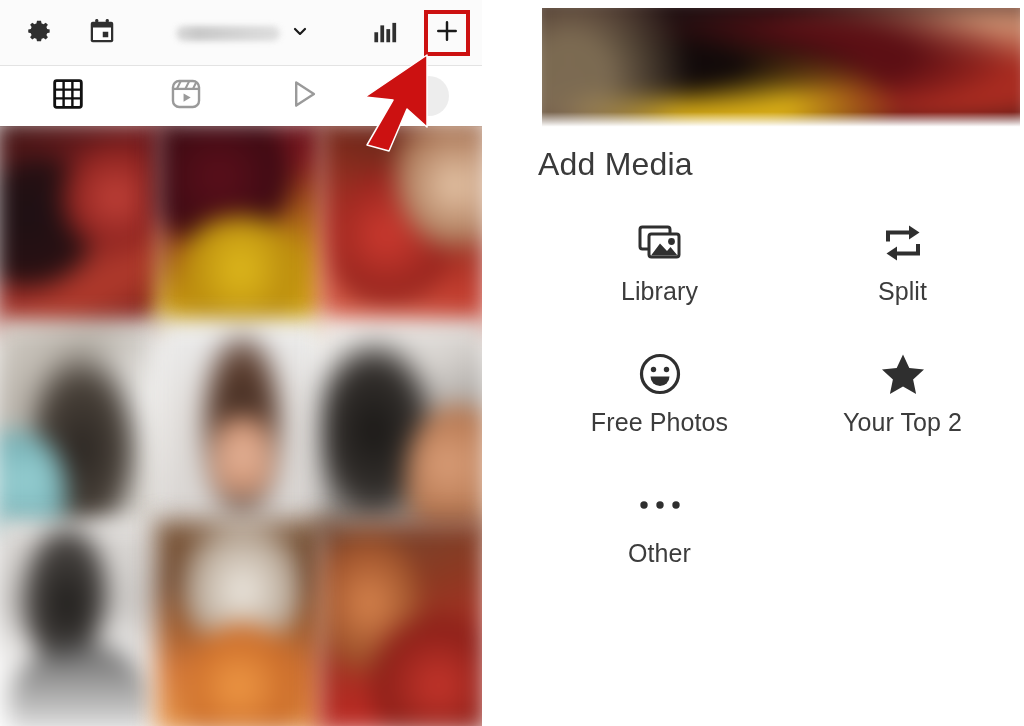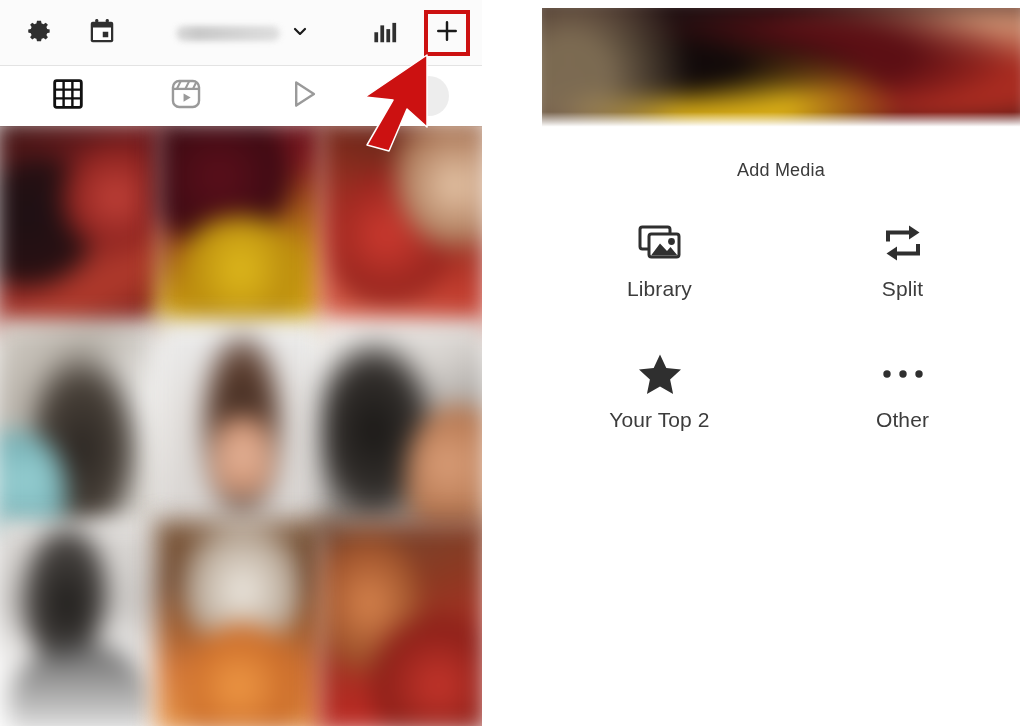--- a/index.html
+++ b/index.html
@@ -237,24 +237,23 @@
   }
   .banner::after {
     content: "";
     position: absolute;
     left: 0; bottom: 0; width: 100%; height: 16px;
     background: linear-gradient(180deg, rgba(255,255,255,0) 0%, #ffffff 92%);
   }
 
   .sheet-title {
     position: absolute;
-    left: 0; top: 160px;
+    left: 0; top: 146px;
     width: 486px;
-    text-align: center;
-    font-size: 18px;
+    font-size: 32px;
     color: #3a3a3a;
     font-weight: 400;
     letter-spacing: .2px;
   }
 
   .menu-grid {
     position: absolute;
     left: 0;
     top: 212px;
     width: 486px;
@@ -272,21 +271,21 @@
     border: none;
   }
   .menu-icon {
     height: 50px;
     display: flex;
     align-items: center;
     justify-content: center;
   }
   .menu-label {
     margin-top: 9px;
-    font-size: 21px;
+    font-size: 25px;
     color: #3c3c3c;
     font-weight: 400;
     letter-spacing: .1px;
     white-space: nowrap;
   }
 </style>
 </head>
 <body>
 
 <div id="root">
@@ -425,20 +424,31 @@
             <path d="M8 17.5 V10.5 H31.5" fill="none" stroke="#2f2f2f" stroke-width="4" stroke-linecap="square"></path>
             <path d="M29 3.6 L39.5 10.5 L29 17.4 Z" fill="#2f2f2f"></path>
             <path d="M38 24 V31.5 H14.5" fill="none" stroke="#2f2f2f" stroke-width="4" stroke-linecap="square"></path>
             <path d="M17 24.6 L6.5 31.5 L17 38.4 Z" fill="#2f2f2f"></path>
           </svg>
         </span>
         <span class="menu-label">Split</span>
       </div>
 
 
+      <div class="menu-cell">
+        <span class="menu-icon">
+          <svg width="44" height="44" viewBox="0 0 44 44">
+            <circle cx="22" cy="22" r="18.5" fill="none" stroke="#2f2f2f" stroke-width="3.2"></circle>
+            <circle cx="15.5" cy="17.5" r="2.7" fill="#2f2f2f"></circle>
+            <circle cx="28.5" cy="17.5" r="2.7" fill="#2f2f2f"></circle>
+            <path d="M12.5 24.5 h19 a9.5 9.5 0 0 1 -19 0 z" fill="#2f2f2f"></path>
+          </svg>
+        </span>
+        <span class="menu-label">Free Photos</span>
+      </div>
 
 
       <div class="menu-cell">
         <span class="menu-icon">
           <svg width="46" height="44" viewBox="0 0 46 44">
             <path d="M23 2.5 L29.3 16.1 L44 17.6 L33.1 27.5 L36.1 42 L23 34.6 L9.9 42 L12.9 27.5 L2 17.6 L16.7 16.1 Z" fill="#2f2f2f"></path>
           </svg>
         </span>
         <span class="menu-label">Your Top 2</span>
       </div>

